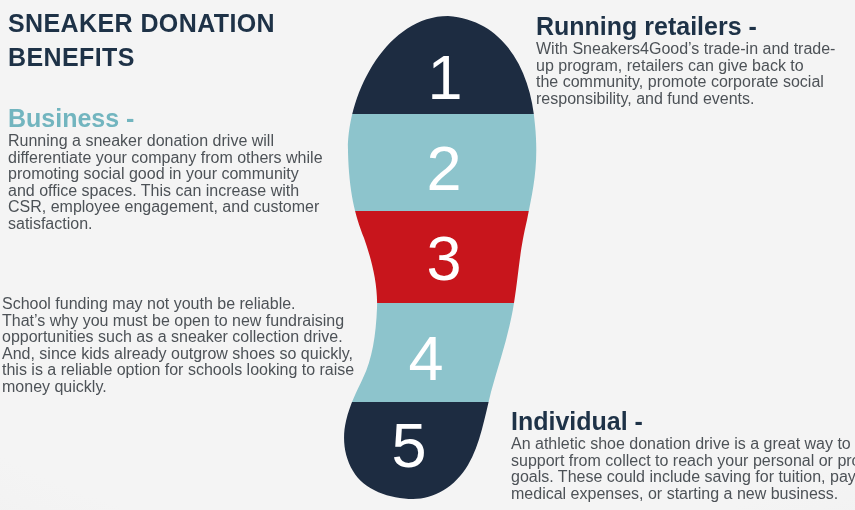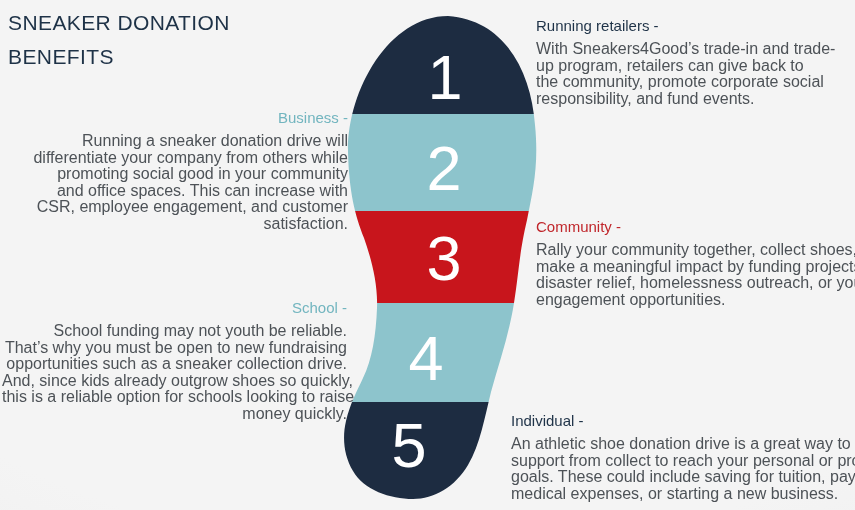--- a/index.html
+++ b/index.html
@@ -12,23 +12,23 @@
     width: 855px;
     height: 510px;
     overflow: hidden;
     background: radial-gradient(ellipse 130% 120% at 50% 42%, #f4f4f4 55%, #eaeaea 100%);
   }
   .title {
     position: absolute;
     left: 8px;
     top: 6px;
     margin: 0;
-    font-size: 21px;
+    font-size: 25px;
     line-height: 34px;
-    font-weight: normal;
+    font-weight: bold;
     letter-spacing: 0.4px;
     color: #1e3247;
     white-space: pre;
   }
   .sole-svg {
     position: absolute;
     left: 0;
     top: 0;
     width: 855px;
     height: 510px;
@@ -39,33 +39,33 @@
     font-size: 63px;
     font-weight: 300;
     text-anchor: middle;
   }
   .txt-block {
     position: absolute;
     margin: 0;
   }
   .txt-block h2 {
     margin: 0 0 3px 0;
-    font-size: 15px;
+    font-size: 25px;
     line-height: 24px;
-    font-weight: normal;
+    font-weight: bold;
     white-space: pre;
   }
   .txt-block p {
     margin: 0;
     font-size: 16px;
     line-height: 16.6px;
     color: #4d5257;
     white-space: pre;
   }
-  .align-right { text-align: right; }
+  .align-right { text-align: left; }
   .align-left  { text-align: left; }
 
   
   .sec-running    { left: 536px; top: 14px;  width: 312px; }
   .sec-business   { right: 507px; top: 106px; width: 340px; }
   .sec-community  { left: 536px; top: 215px; width: 316px; }
   .sec-school     { right: 508px; top: 296px; width: 345px; }
   .sec-individual { left: 511px; top: 409px; width: 366px; }
 </style>
 </head>
@@ -120,30 +120,22 @@
   <section class="txt-block align-right sec-business">
     <h2 style="color: rgb(114, 181, 191);">Business -</h2>
     <p>Running a sneaker donation drive will
 differentiate your company from others while
 promoting social good in your community
 and office spaces. This can increase with
 CSR, employee engagement, and customer
 satisfaction.</p>
   </section>
 
-  <section class="txt-block align-left sec-community">
-    <h2 style="color: rgb(192, 38, 43);">Community -</h2>
-    <p>Rally your community together, collect shoes, and
-make a meaningful impact by funding projects like
-disaster relief, homelessness outreach, or youth
-engagement opportunities.</p>
-  </section>
 
   <section class="txt-block align-right sec-school">
-    <h2 style="color: rgb(114, 181, 191);">School -</h2>
     <p>School funding may not youth be reliable.
 That’s why you must be open to new fundraising
 opportunities such as a sneaker collection drive.
 And, since kids already outgrow shoes so quickly,
 this is a reliable option for schools looking to raise
 money quickly.</p>
   </section>
 
   <section class="txt-block align-left sec-individual">
     <h2 style="color: rgb(30, 50, 71);">Individual -</h2>

